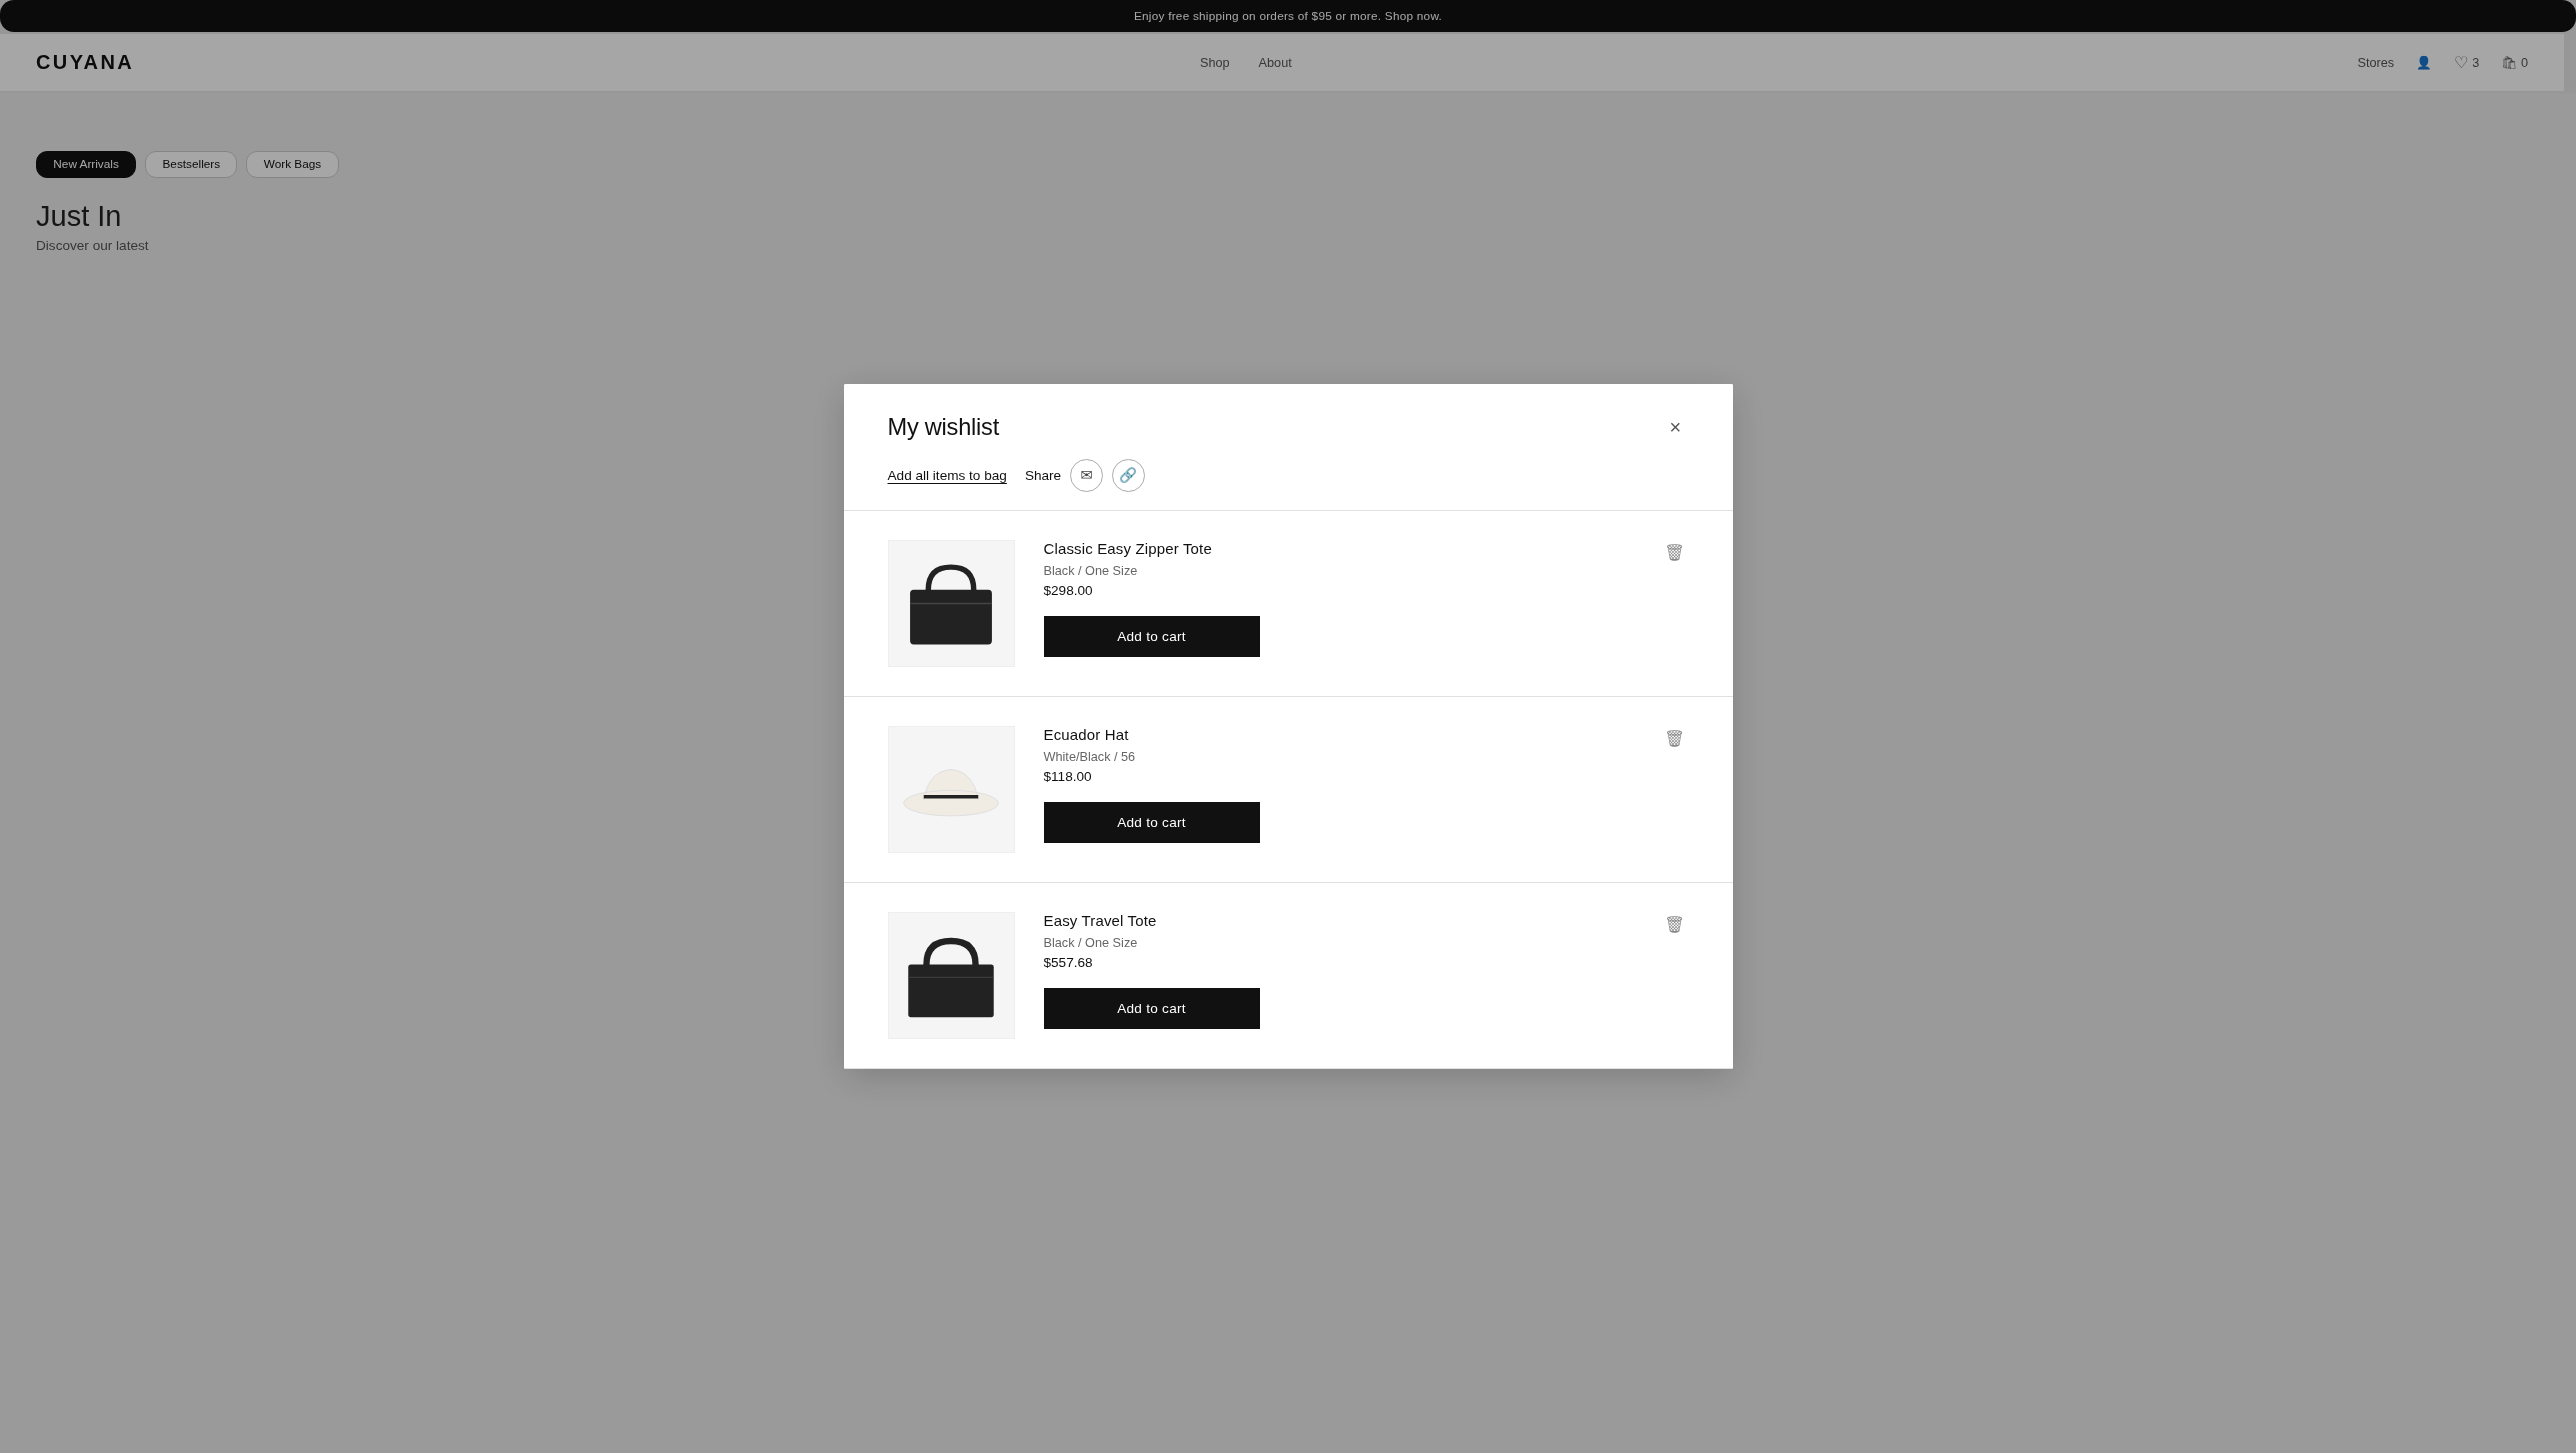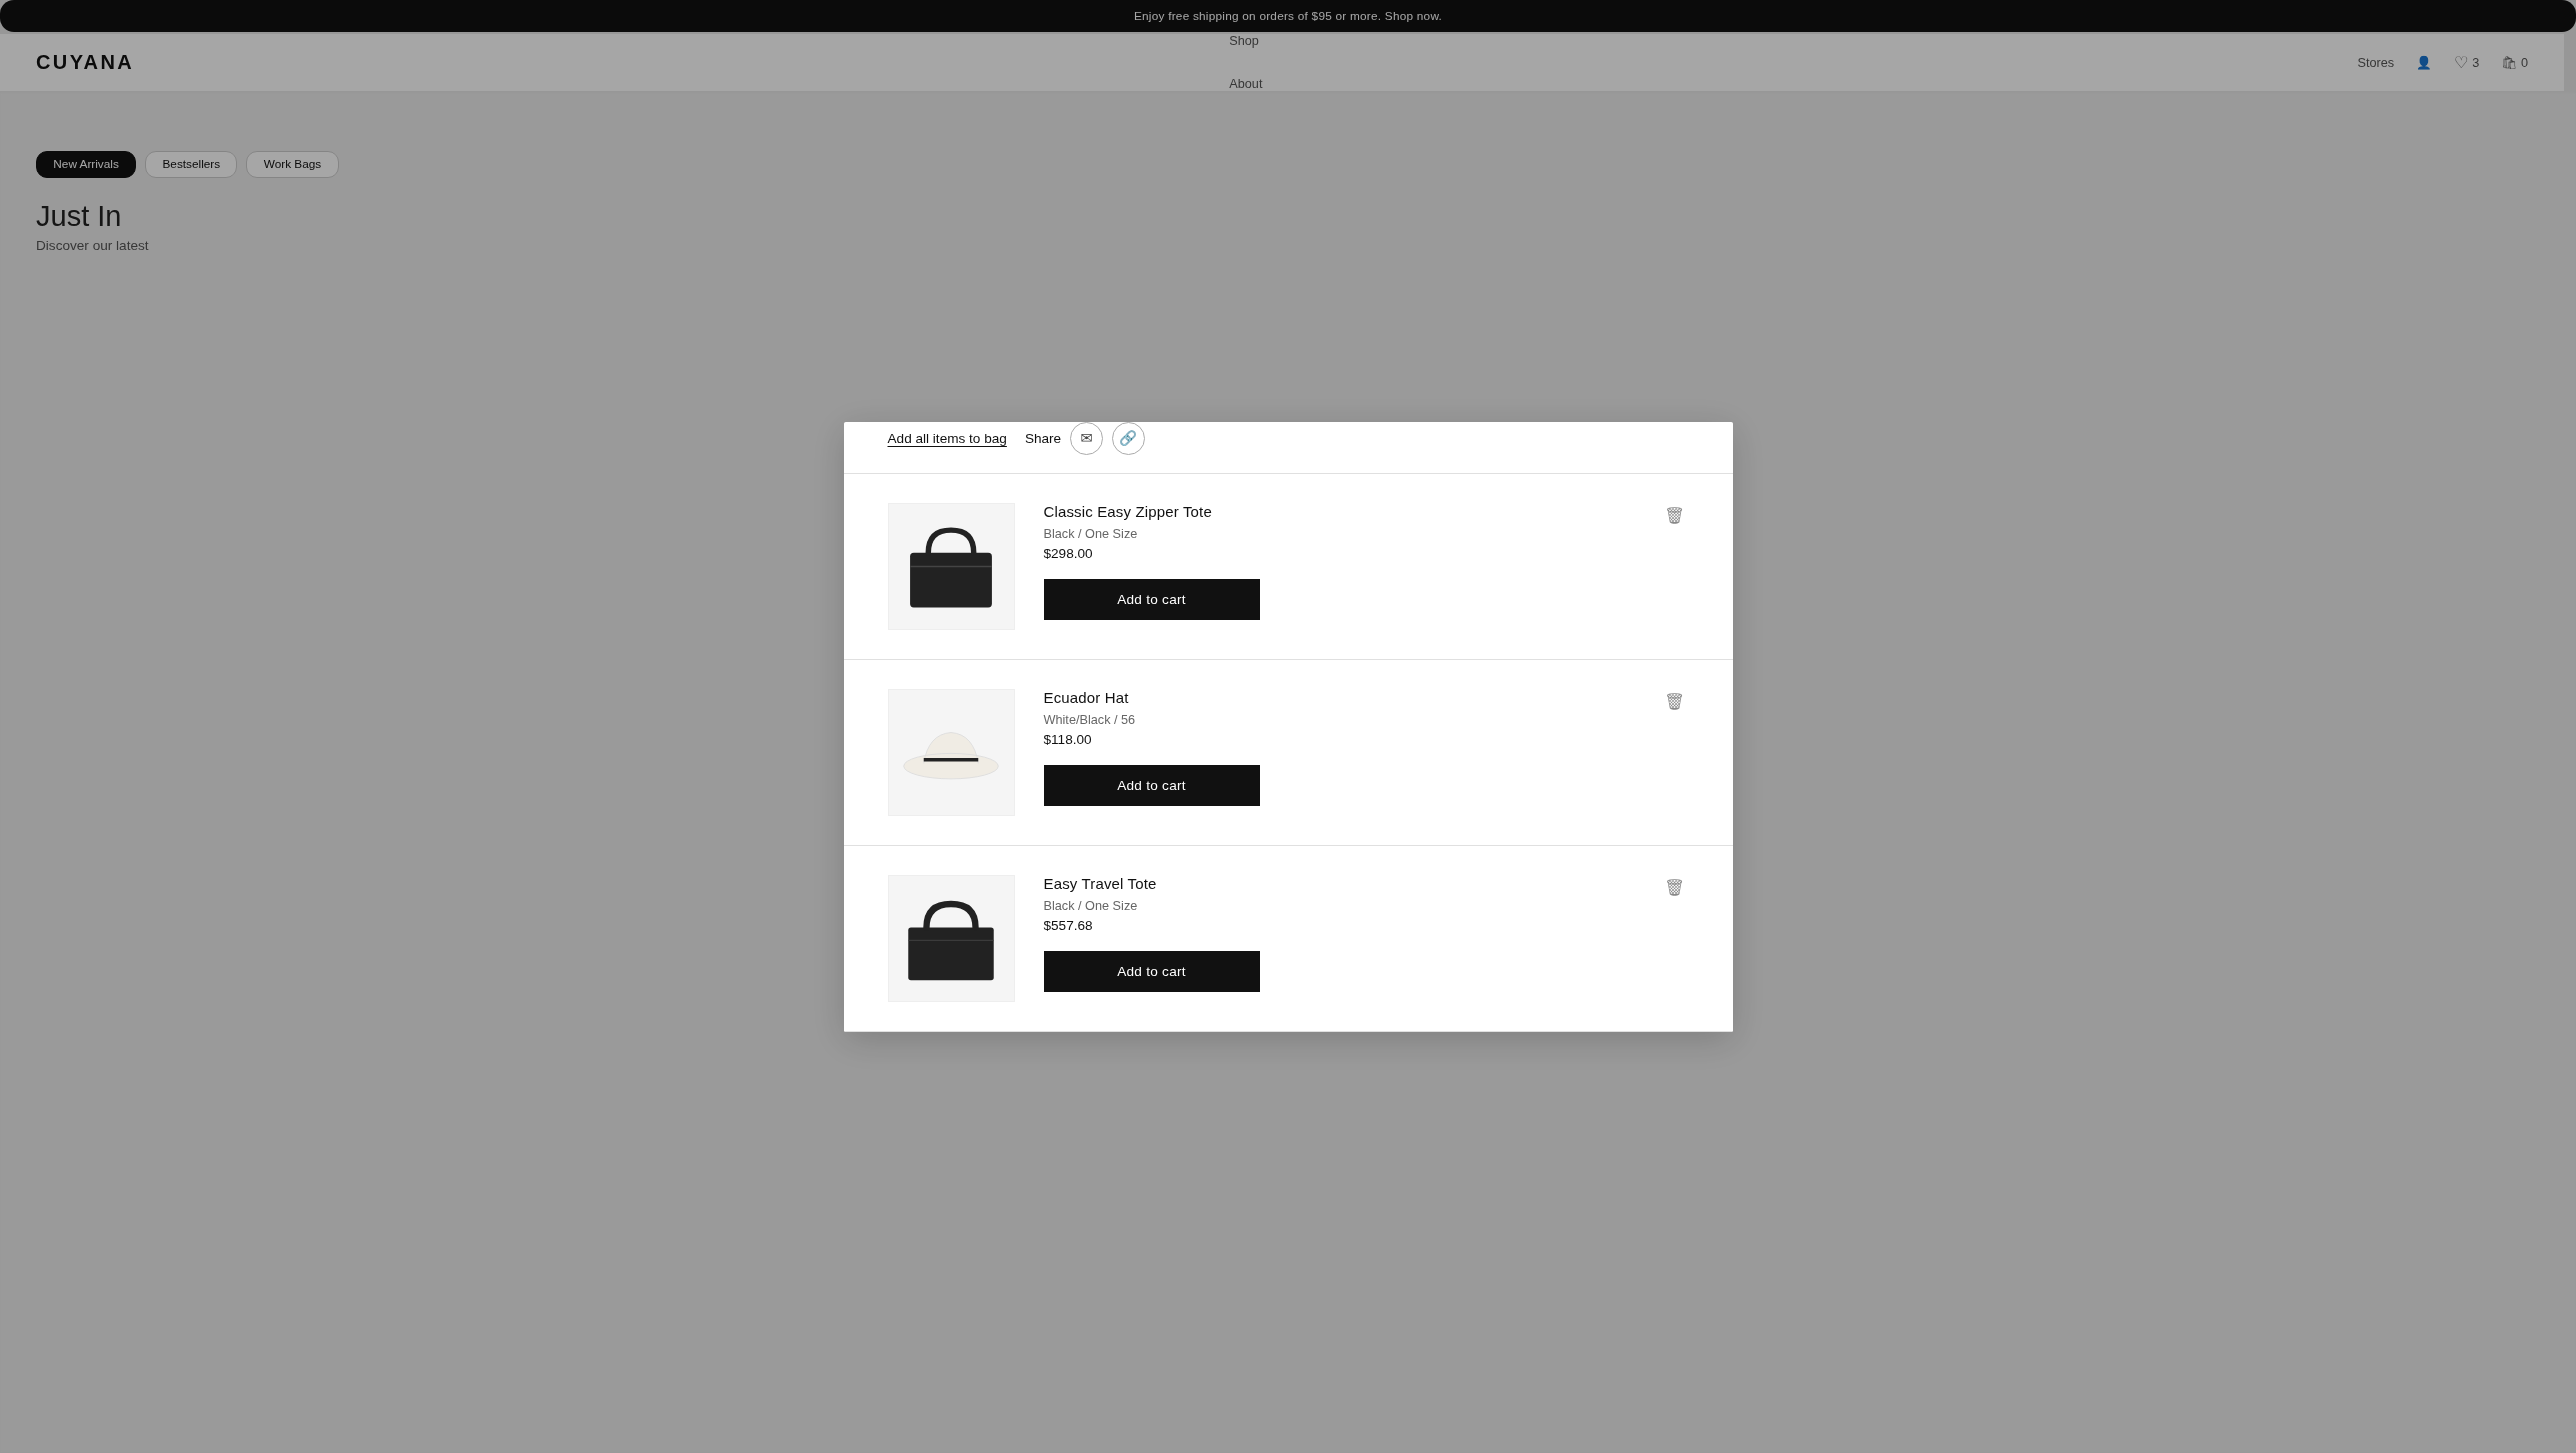--- a/index.html
+++ b/index.html
@@ -45,21 +45,20 @@
       font-size: 20px;
       font-weight: 700;
       letter-spacing: 0.12em;
       color: #111;
     }
     .nav-links {
       display: flex;
       gap: 29px;
       font-size: 12.7px;
       color: #555;
-      flex-direction: column;
     }
     .nav-links span { cursor: pointer; }
     .nav-actions {
       display: flex;
       align-items: center;
       gap: 22px;
       font-size: 12.7px;
       color: #555;
     }
     .nav-actions .wishlist-badge {
@@ -328,20 +327,24 @@
 </div>
 
 <div class="page-heading">
   <h1>Just In</h1>
   <p>Discover our latest</p>
 </div>
 
 <div class="modal-backdrop">
   <div class="modal">
 
+    <div class="modal-header">
+      <h2 class="modal-title">My wishlist</h2>
+      <button class="close-btn">×</button>
+    </div>
 
     <div class="modal-actions">
       <button class="add-all-btn">Add all items to bag</button>
       <div class="share-group">
         <span>Share</span>
         <button class="share-icon-btn">
           <span>✉</span>
         </button>
         <button class="share-icon-btn">
           <span>🔗</span>

